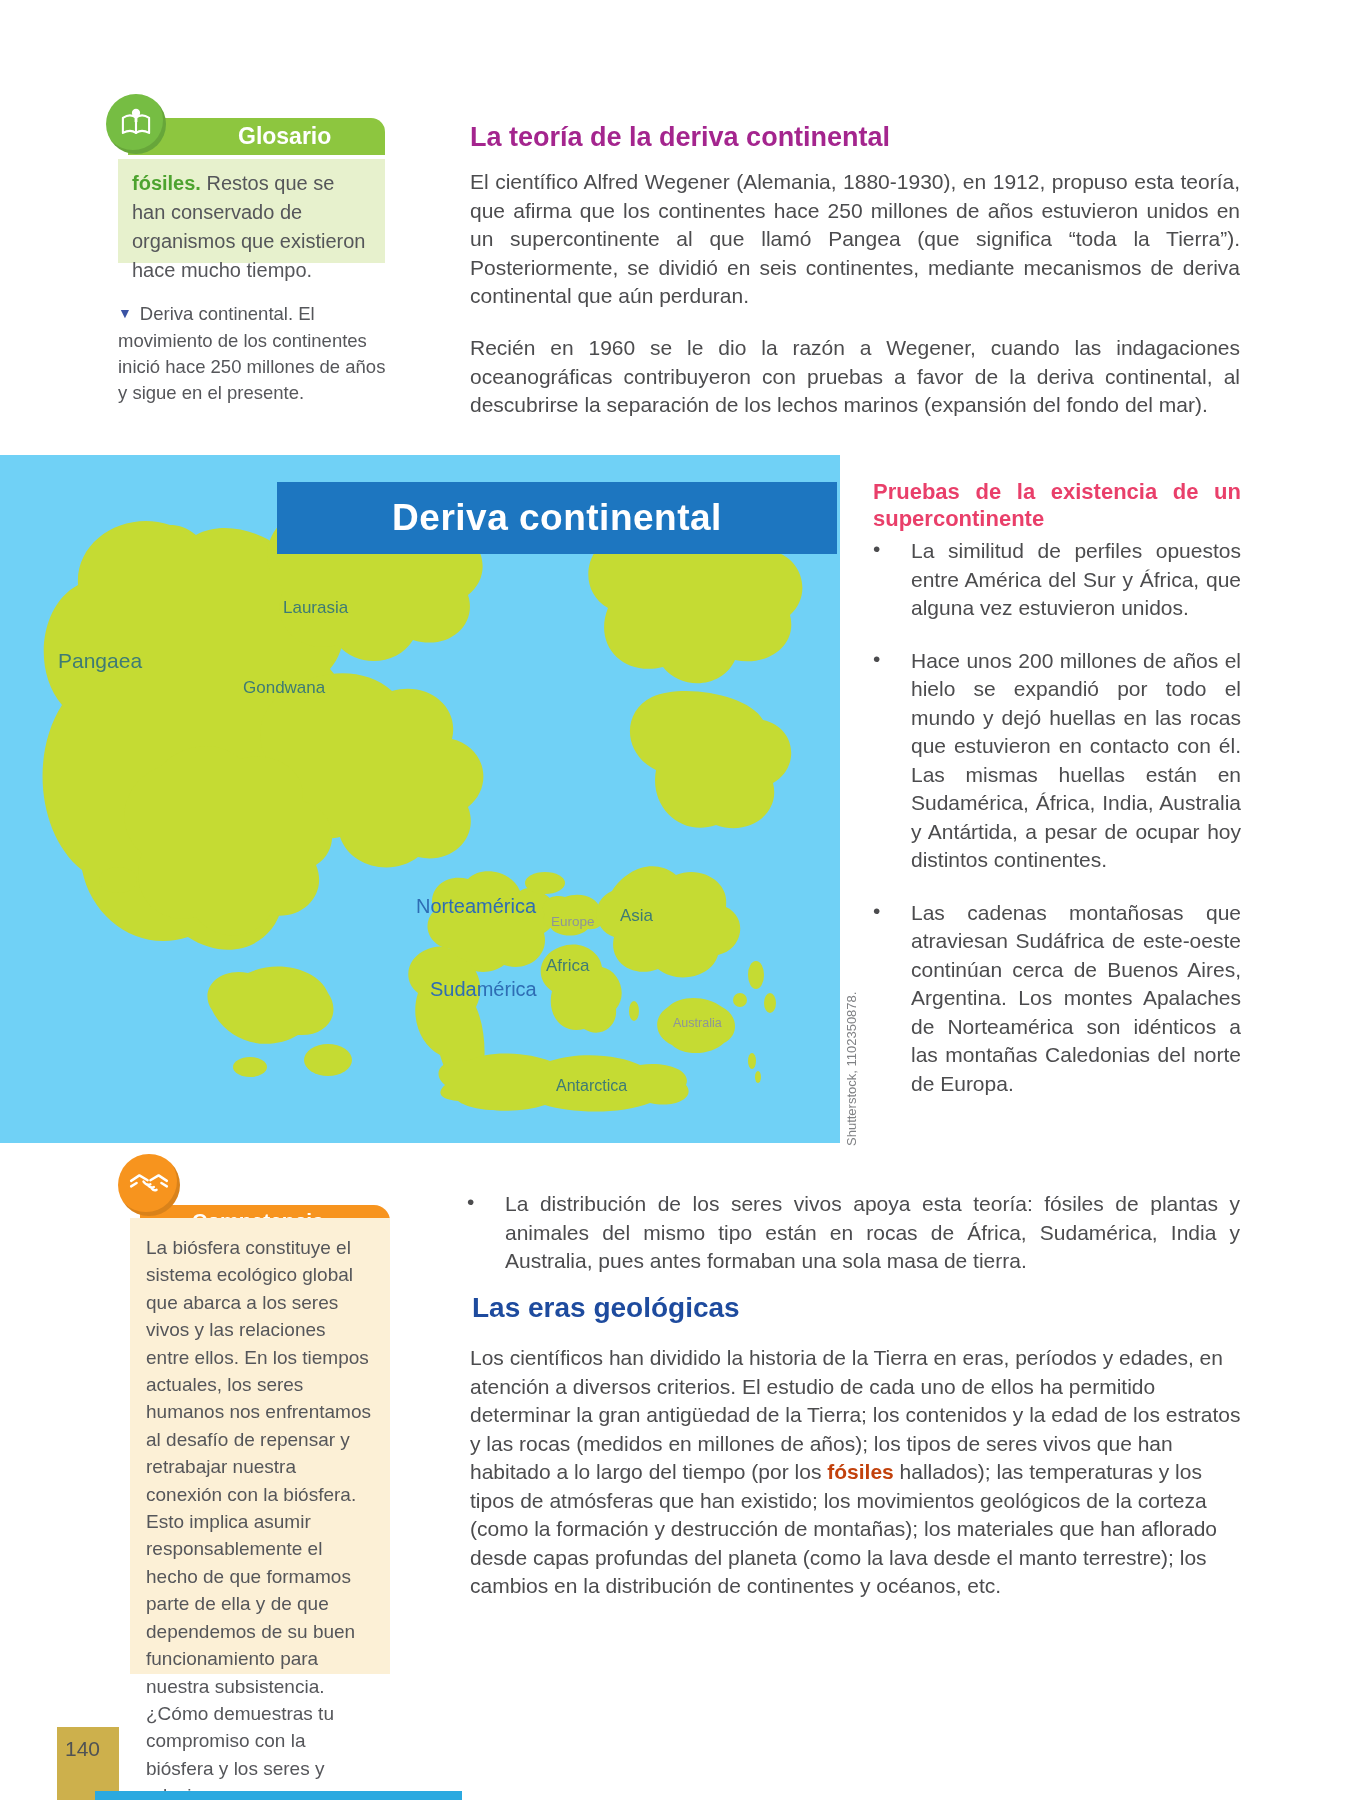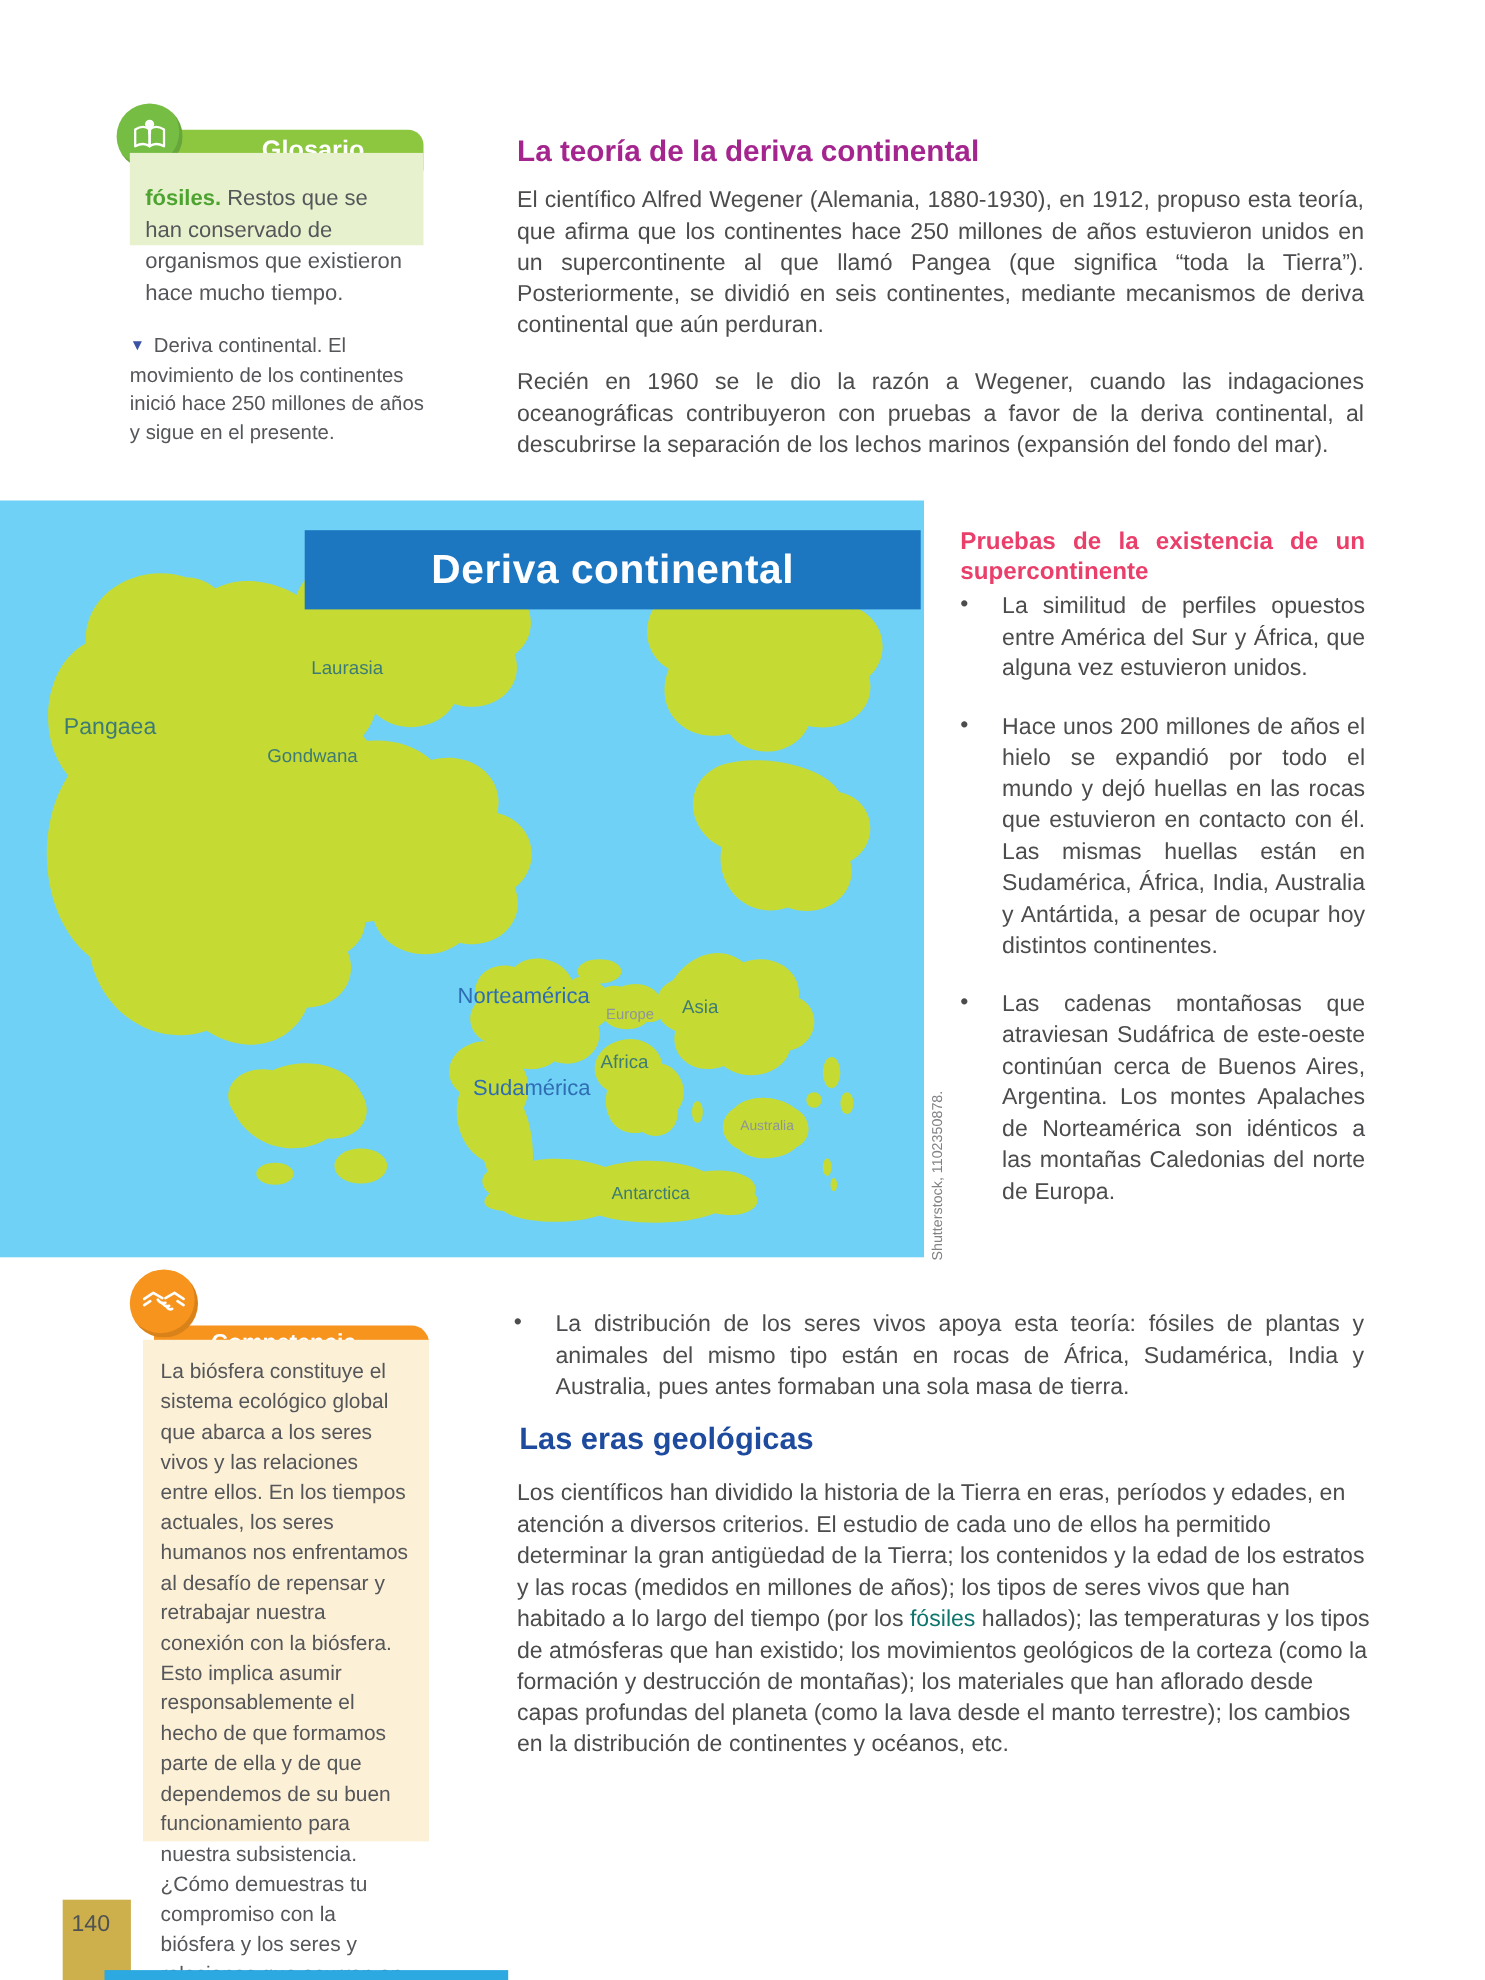--- a/index.html
+++ b/index.html
@@ -14,22 +14,22 @@
 
   
   .glossary-header{
     left:128px;top:118px;width:257px;height:37px;
     background:#8dc63f;border-radius:0 14px 0 0;
   }
   .glossary-title{
     position:absolute;left:70px;top:5px;color:#fff;font-weight:bold;font-size:23px;margin-left:40px;
   }
   .glossary-body{
-    left:118px;top:139px;width:267px;height:84px;
-    background:#e7f1cd;padding:27px 14px;box-sizing:border-box;
+    left:118px;top:159px;width:267px;height:104px;
+    background:#e7f1cd;padding:10px 14px;box-sizing:border-box;
     font-size:20px;line-height:29px;color:#55565a;
   }
   .glossary-term{color:#4da32f;font-weight:bold;}
   .icon-circle{
     border-radius:50%;display:flex;align-items:center;justify-content:center;
   }
   .glossary-icon-circle{
     left:106px;top:94px;width:60px;height:60px;
     background:#76bd43;box-shadow:inset -3px -4px 0 rgba(0,0,0,0.12);
   }
@@ -75,21 +75,21 @@
   .evidence-list{left:873px;top:537px;width:368px;}
   .bullet-row{display:flex;margin-bottom:24px;}
   .bullet-dot{width:38px;flex:0 0 38px;font-size:21px;color:#4c4c4e;}
   .bullet-text{flex:1;}
 
   .wide-bullet{left:467px;top:1190px;width:773px;display:flex;}
   .wide-bullet .bullet-dot{width:38px;flex:0 0 38px;}
 
   .heading2{left:472px;top:1292px;width:700px;font-size:28px;font-weight:bold;color:#1e4b9e;}
   .para3{left:470px;top:1344px;width:778px;}
-  .fossil-green{color:#0f766e;font-weight:normal;}
+  .fossil-green{color:#c2410c;font-weight:bold;}
 
   
   .competencia-header{
     left:140px;top:1161px;width:250px;height:54px;background:#f7941e;border-radius:0 16px 16px 0;margin-top:44px;
   }
   .competencia-title{
     position:absolute;left:52px;top:4px;color:#fff;font-weight:bold;font-size:21px;line-height:23px;
   }
   .competencia-body{
     left:130px;top:1218px;width:260px;height:456px;background:#fcf0d6;

